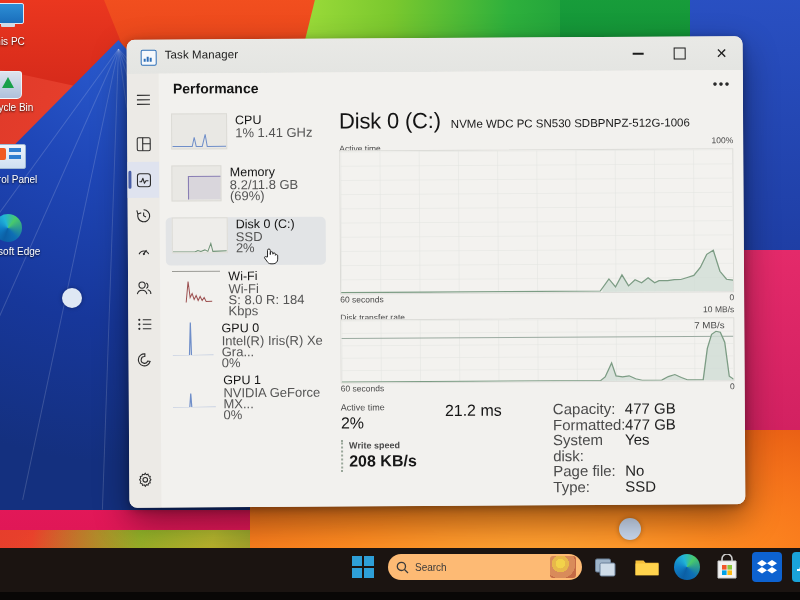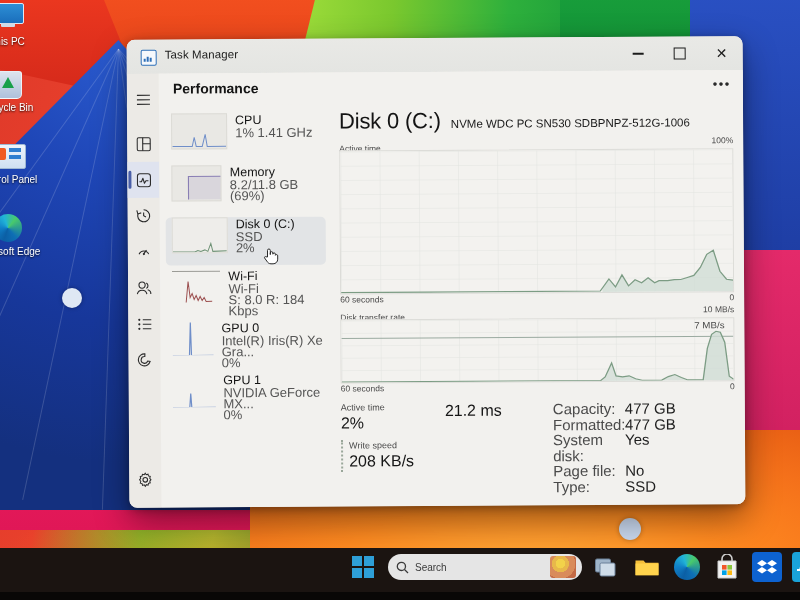--- a/index.html
+++ b/index.html
@@ -115,32 +115,32 @@
   .graphBox svg{display:block;width:100%;height:100%;}
   .axisRow{position:relative;height:12px;}
   .axL{position:absolute;left:0;font-size:8.5px;color:#4a4a4a;}
   .axR{position:absolute;right:10px;font-size:8.5px;color:#4a4a4a;}
 
   .stats{display:flex;margin-top:6px;}
   .statCol{margin-right:18px;}
   .sLab{font-size:9px;color:#4a4a4a;line-height:12px;}
   .sVal{font-size:16px;color:#161616;line-height:20px;}
   .bar{border-left:2px solid #7f9e7f;padding-left:6px;}
-  .barD{border-left:2px dotted #9aa79a;padding-left:6px;}
+  .barD{border-left:2px dotted #9aa79a;padding-left:6px;font-weight:bold;}
   .kv{display:flex;font-size:15px;color:#333;line-height:15.5px;}
   .kvK{width:72px;color:#4a4a4a;}
   .kvV{color:#1f1f1f;}
 
   .cursor{position:absolute;left:262px;top:246px;width:18px;height:20px;pointer-events:none;}
 
   
   .taskbar{position:absolute;left:0;bottom:0;width:800px;height:52px;background:#1b1411;}
   .tbInner{position:absolute;left:348px;top:4px;display:flex;align-items:center;gap:10px;}
   .tbIco{width:30px;height:30px;border-radius:4px;position:relative;}
-  .search{width:178px;height:26px;border-radius:13px;background:#e5e5e5;display:flex;align-items:center;padding:0 8px;position:relative;overflow:hidden;}
+  .search{width:178px;height:26px;border-radius:13px;background:#fdba74;display:flex;align-items:center;padding:0 8px;position:relative;overflow:hidden;}
   .searchTxt{font-size:10px;color:#3b3b3b;margin-left:6px;}
   .searchImg{position:absolute;right:6px;top:2px;width:26px;height:22px;border-radius:3px;
     background:radial-gradient(circle at 40% 35%,#f2d24a 0 22%,#e8b84a 23% 40%,#d98b5a 41% 70%,#c46a45 71% 100%);}
   .bezel{position:absolute;left:0;bottom:0;width:800px;height:8px;background:#090706;}
 </style>
 </head>
 <body>
 
 <div id="screen">
 

